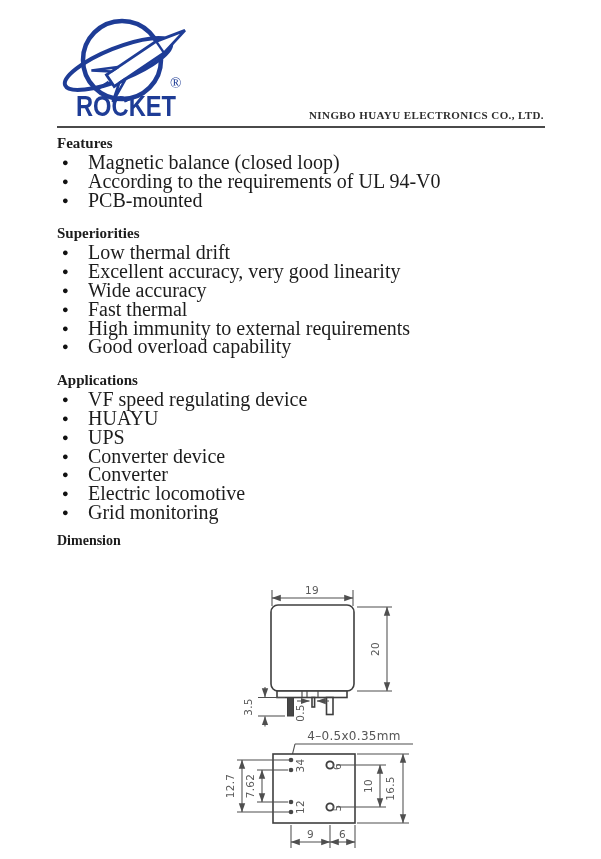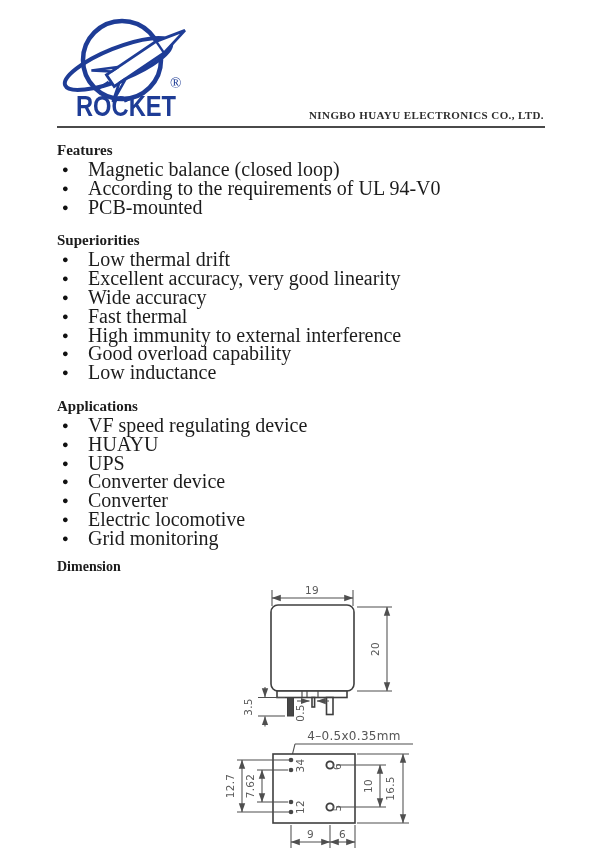--- a/index.html
+++ b/index.html
@@ -9,21 +9,21 @@
     font-family:"Liberation Serif",serif;color:#1c1c1c;
   }
   
   .logo{position:absolute;left:56px;top:8px;width:150px;height:114px;color:var(--logo-blue,#1e3c96);}
   .company{
     position:absolute;right:57px;top:109px;font-size:11px;font-weight:700;
     letter-spacing:.4px;color:#2e2e2e;white-space:nowrap;
   }
   .rule{position:absolute;left:57px;right:56px;top:126px;height:2px;background:#4a4a4a;}
   
-  .content{position:absolute;left:57px;top:141px;width:488px;}
+  .content{position:absolute;left:57px;top:134px;width:488px;}
   .section{margin-top:15px;}
   .section:first-child{margin-top:0;}
   .section-title{font-size:15px;font-weight:700;line-height:19px;}
   ul.blist{list-style:none;margin:0;padding:0;}
   ul.blist li{
     position:relative;padding-left:31px;line-height:18.8px;font-size:20px;
   }
   ul.blist li::before{
     content:"\25CF";position:absolute;left:5px;top:0;font-size:11px;color:#111;
   }
@@ -73,23 +73,22 @@
       </ul>
     </div>
 
     <div class="section">
       <div class="section-title">Superiorities</div>
       <ul class="blist">
         <li><span>Low thermal drift</span></li>
         <li><span>Excellent accuracy, very good linearity</span></li>
         <li><span>Wide accuracy</span></li>
         <li><span>Fast thermal</span></li>
-        <li><span>High immunity to external interference</span></li>
+        <li><span>High immunity to external requirements</span></li>
         <li><span>Good overload capability</span></li>
-        <li><span>Low inductance</span></li>
       </ul>
     </div>
 
     <div class="section">
       <div class="section-title">Applications</div>
       <ul class="blist">
         <li><span>VF speed regulating device</span></li>
         <li><span>HUAYU</span></li>
         <li><span>UPS</span></li>
         <li><span>Converter device</span></li>

